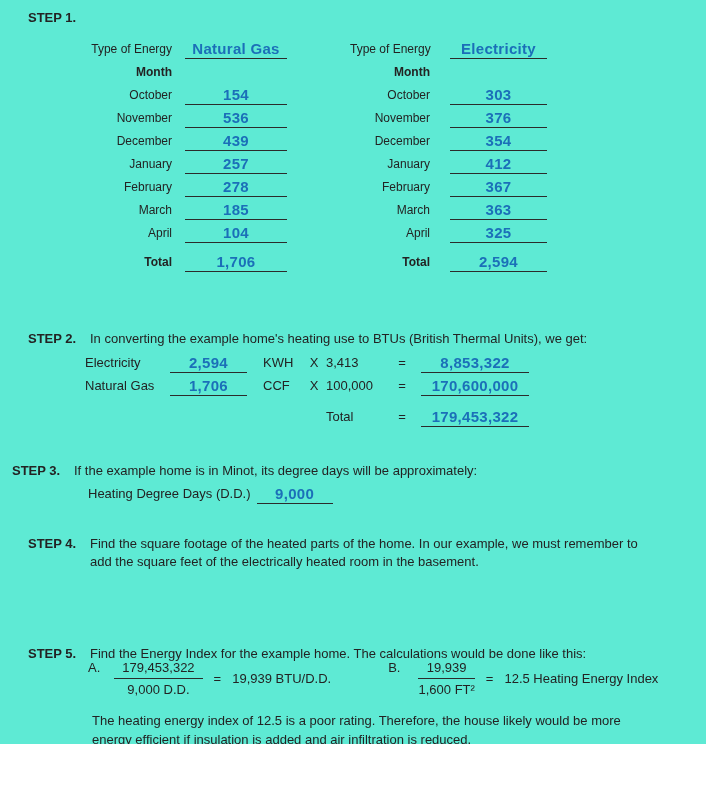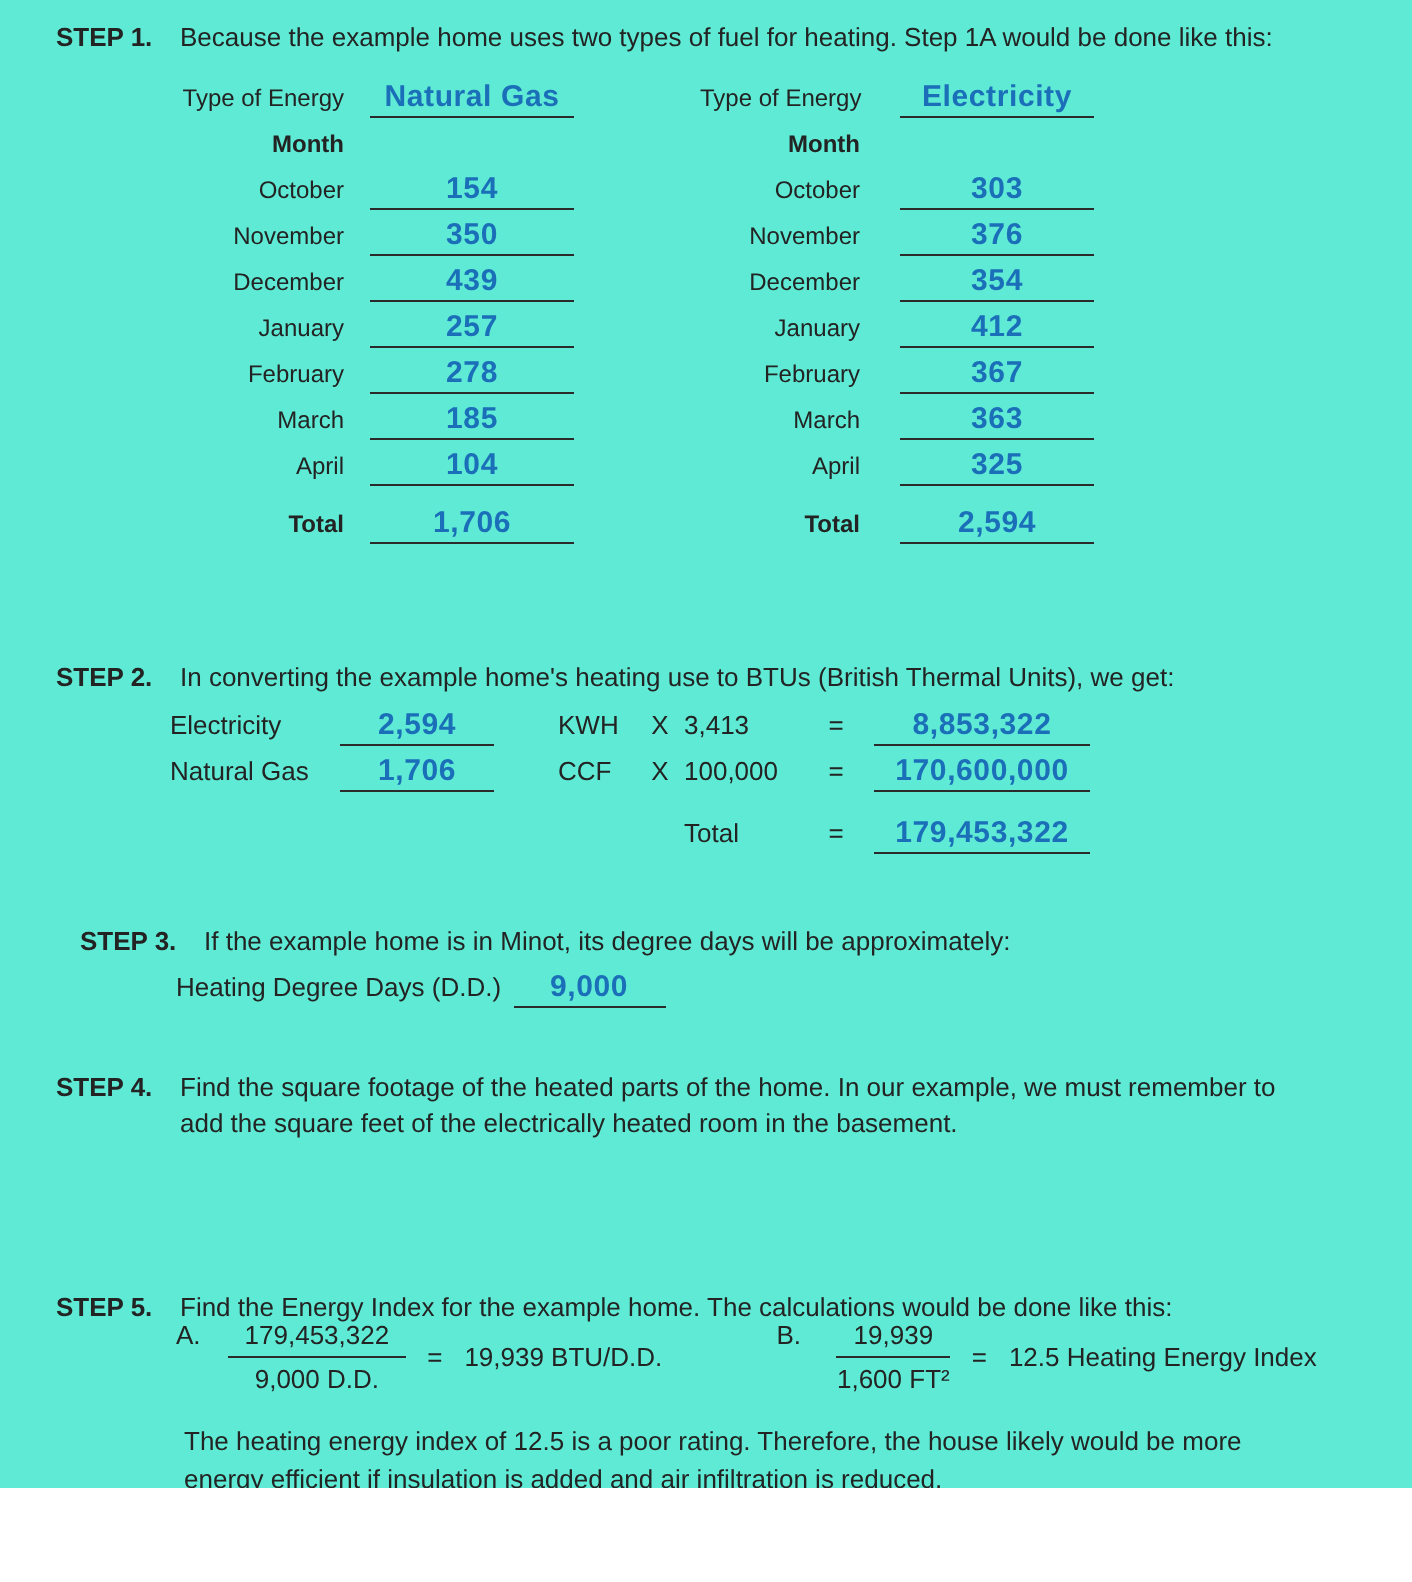--- a/index.html
+++ b/index.html
@@ -27,21 +27,21 @@
   .t-right{margin-left:63px;}
   .t-right .tlabel{width:80px;}
   .t-right .tblank{width:97px;margin-left:20px;}
   .noline{border-bottom:none;}
   
   .s2body{position:absolute;left:85px;top:350px;}
   .s2row{display:flex;align-items:flex-end;height:23px;}
   .s2row.s2total{margin-top:8px;}
   .s2label{width:78px;padding-bottom:3px;white-space:nowrap;}
   .s2blank{width:77px;margin-left:7px;}
-  .s2unit{width:37px;margin-left:32px;padding-bottom:3px;}
+  .s2unit{width:37px;margin-left:16px;padding-bottom:3px;}
   .s2x{width:12px;margin-left:8px;padding-bottom:3px;text-align:center;}
   .s2factor{width:60px;margin-left:6px;padding-bottom:3px;text-align:left;white-space:nowrap;}
   .s2eq{width:12px;margin-left:10px;padding-bottom:3px;text-align:center;}
   .s2result{width:108px;margin-left:13px;}
   
   .field{position:absolute;display:flex;}
   .flabel{padding-bottom:3px;white-space:nowrap;}
   .f3blank{width:76px;margin-left:6px;}
   .f4blank{width:64px;margin-left:6px;}
   
@@ -57,41 +57,40 @@
   .cres{white-space:nowrap;}
   .note{position:absolute;left:92px;top:712px;max-width:545px;line-height:1.45;}
 </style>
 </head>
 <body>
 
 <div class="page">
 
   <div class="shead" style="left:28px;top:10px;">
     <div class="slabel">STEP 1.</div>
-    <div class="stext nowrap">Because the example home uses two types of fuel for heating. Step 1A would be done like this:</div>
   </div>
 
   <div class="tables">
 
     <div class="table t-left">
       <div class="trow">
         <div class="tlabel">Type of Energy</div>
         <div class="blank tblank"><span class="fill">Natural Gas</span></div>
       </div>
       <div class="trow">
         <div class="tlabel bold">Month</div>
         <div class="tblank noline"></div>
       </div>
       <div class="trow">
         <div class="tlabel">October</div>
         <div class="blank tblank"><span class="fill">154</span></div>
       </div>
       <div class="trow">
         <div class="tlabel">November</div>
-        <div class="blank tblank"><span class="fill">350</span></div>
+        <div class="blank tblank"><span class="fill">536</span></div>
       </div>
       <div class="trow">
         <div class="tlabel">December</div>
         <div class="blank tblank"><span class="fill">439</span></div>
       </div>
       <div class="trow">
         <div class="tlabel">January</div>
         <div class="blank tblank"><span class="fill">257</span></div>
       </div>
       <div class="trow">
@@ -184,21 +183,21 @@
       <div class="s2label"></div>
       <div class="s2blank"></div>
       <div class="s2unit"></div>
       <div class="s2x"></div>
       <div class="s2factor">Total</div>
       <div class="s2eq">=</div>
       <div class="blank s2result"><span class="fill">179,453,322</span></div>
     </div>
   </div>
 
-  <div class="shead" style="left:40px;top:462px;">
+  <div class="shead" style="left:12px;top:462px;">
     <div class="slabel">STEP 3.</div>
     <div class="stext nowrap">If the example home is in Minot, its degree days will be approximately:</div>
   </div>
   <div class="field" style="left:88px;top:486px;">
     <span class="flabel">Heating Degree Days (D.D.)</span>
     <div class="blank f3blank"><span class="fill">9,000</span></div>
   </div>
 
   <div class="shead" style="left:28px;top:535px;">
     <div class="slabel">STEP 4.</div>

